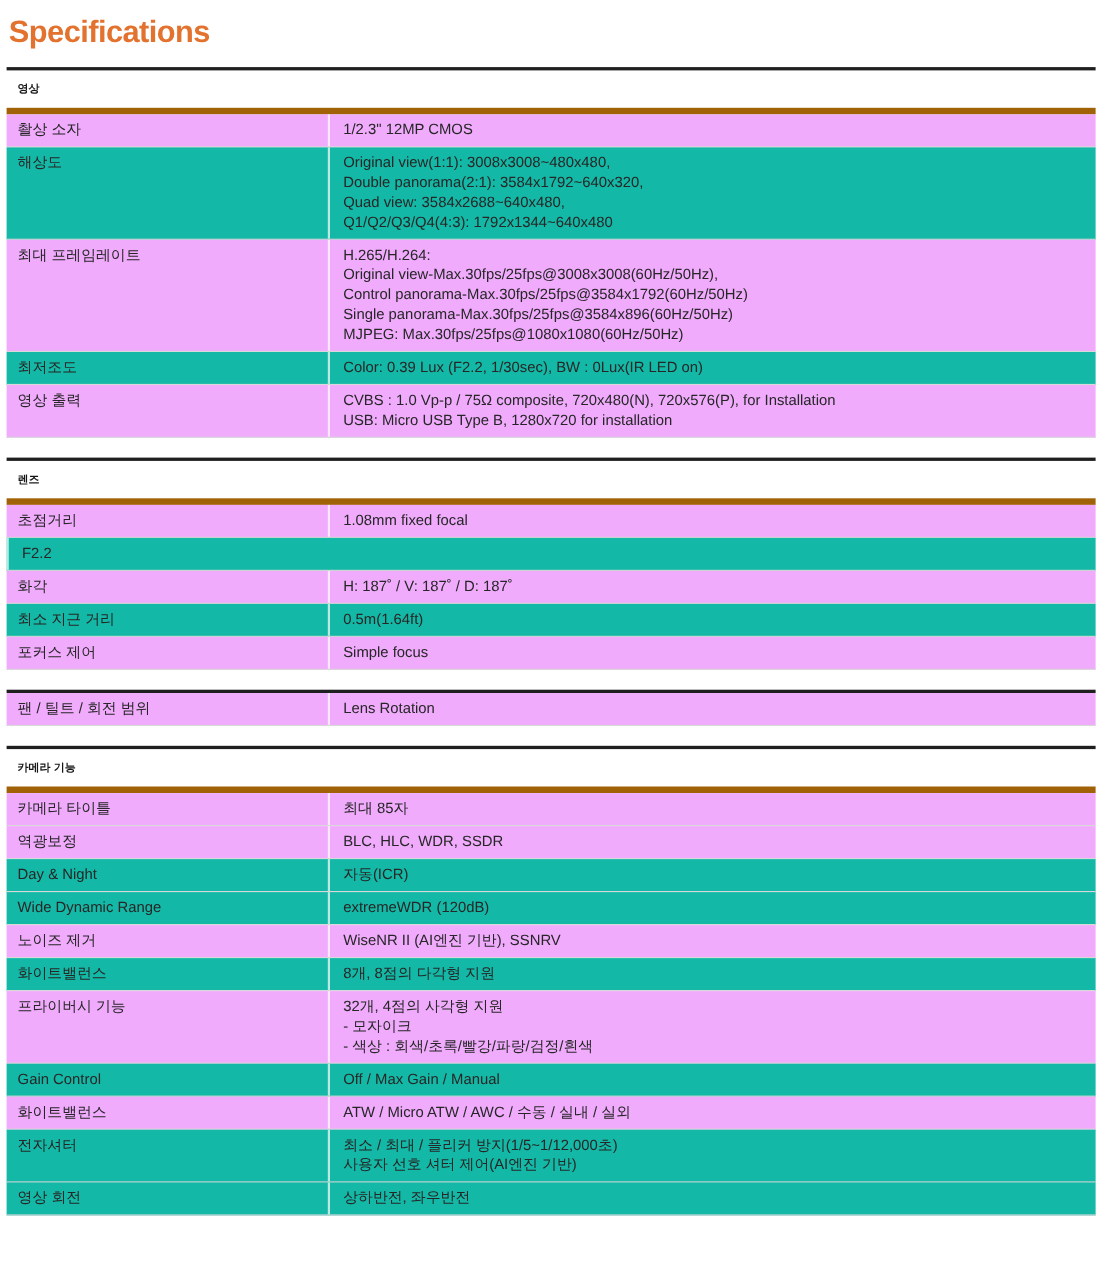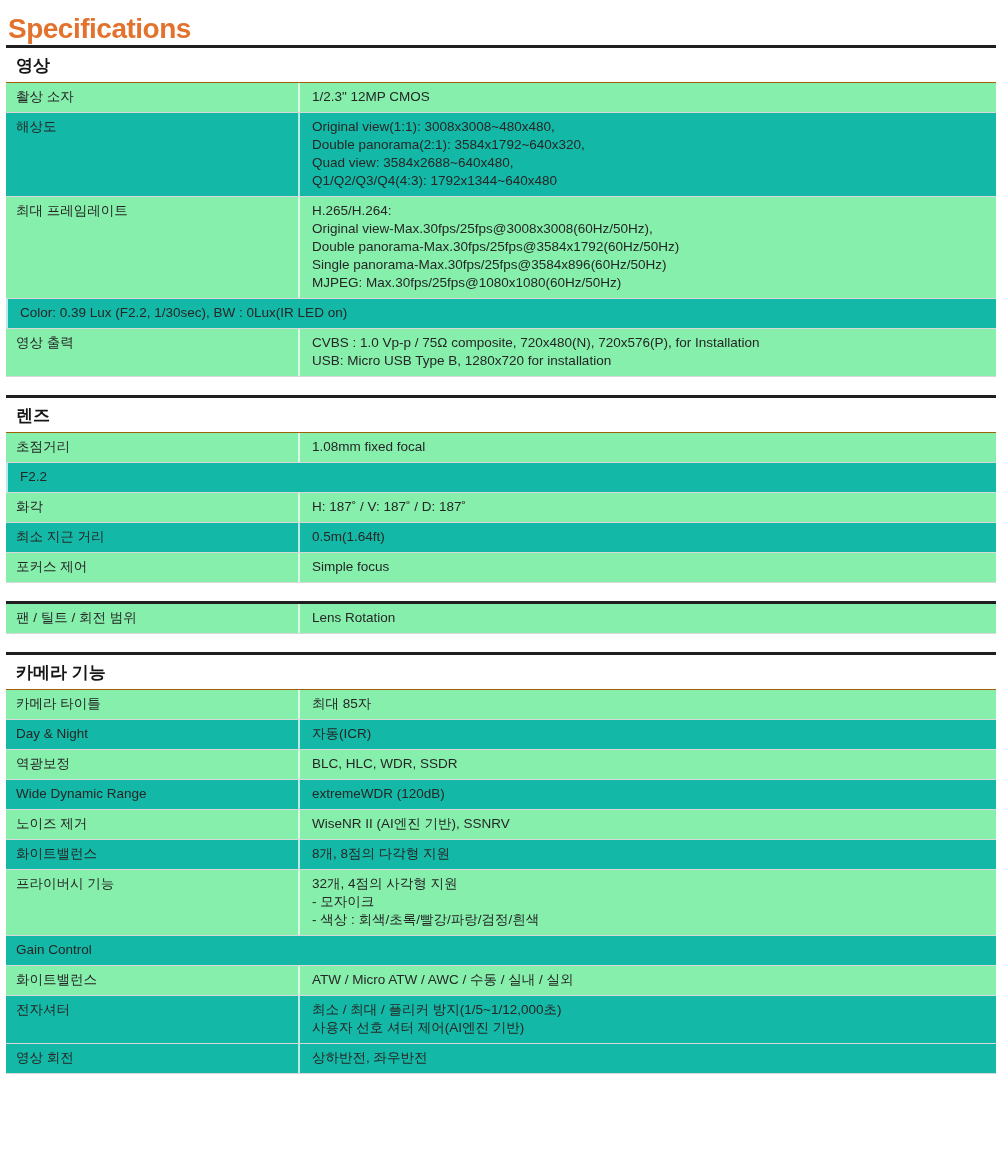--- a/index.html
+++ b/index.html
@@ -16,45 +16,45 @@
     -webkit-font-smoothing: antialiased;
   }
   .page {
     padding: 12px 4px 0 6px;
   }
   .page-title {
     font-size: 28px;
     line-height: 33px;
     font-weight: 700;
     letter-spacing: -0.5px;
-    margin: 0 0 0 2px;
+    margin: 0 0 16px 2px;
   }
   .section {
     margin-bottom: 18px;
   }
   .section-rule {
     height: 3px;
     background: #1f1f1f;
   }
   .section-title {
-    font-size: 17px;
+    font-size: 10px;
     line-height: 18px;
     font-weight: 700;
     color: #161616;
     padding: 9px 0 7px 10px;
-    border-bottom: 1px solid #a16207;
+    border-bottom: 6px solid #a16207;
   }
   .row {
     display: flex;
     align-items: stretch;
     border-bottom: 1px solid #d8d8d8;
     background: #14b8a6;
   }
   .row.alt {
-    background: #86efac;
+    background: #f0abfc;
   }
   .cell-label {
     flex: 0 0 292px;
     width: 292px;
     padding: 5px 8px 6px 10px;
     font-size: 13.5px;
     line-height: 18px;
     color: #262626;
     box-sizing: border-box;
   }
@@ -93,26 +93,27 @@
             <div class="value-line">Double panorama(2:1): 3584x1792~640x320,</div>
             <div class="value-line">Quad view: 3584x2688~640x480,</div>
             <div class="value-line">Q1/Q2/Q3/Q4(4:3): 1792x1344~640x480</div>
           </div>
         </div>
         <div class="row alt">
           <div class="cell-label">최대 프레임레이트</div>
           <div class="cell-value">
             <div class="value-line">H.265/H.264:</div>
             <div class="value-line">Original view-Max.30fps/25fps@3008x3008(60Hz/50Hz),</div>
-            <div class="value-line">Double panorama-Max.30fps/25fps@3584x1792(60Hz/50Hz)</div>
+            <div class="value-line">Control panorama-Max.30fps/25fps@3584x1792(60Hz/50Hz)</div>
             <div class="value-line">Single panorama-Max.30fps/25fps@3584x896(60Hz/50Hz)</div>
             <div class="value-line">MJPEG: Max.30fps/25fps@1080x1080(60Hz/50Hz)</div>
           </div>
         </div>
         <div class="row">
+          <div class="cell-label">최저조도</div>
           <div class="cell-value">
             <div class="value-line">Color: 0.39 Lux (F2.2, 1/30sec), BW : 0Lux(IR LED on)</div>
           </div>
         </div>
         <div class="row alt">
           <div class="cell-label">영상 출력</div>
           <div class="cell-value">
             <div class="value-line">CVBS : 1.0 Vp-p / 75Ω composite, 720x480(N), 720x576(P), for Installation</div>
             <div class="value-line">USB: Micro USB Type B, 1280x720 for installation</div>
           </div>
@@ -162,30 +163,30 @@
       </div>
       <div class="section">
         <div class="section-rule"></div>
         <div class="section-title">카메라 기능</div>
         <div class="row alt">
           <div class="cell-label">카메라 타이틀</div>
           <div class="cell-value">
             <div class="value-line">최대 85자</div>
           </div>
         </div>
+        <div class="row alt">
+          <div class="cell-label">역광보정</div>
+          <div class="cell-value">
+            <div class="value-line">BLC, HLC, WDR, SSDR</div>
+          </div>
+        </div>
         <div class="row">
           <div class="cell-label">Day &amp; Night</div>
           <div class="cell-value">
             <div class="value-line">자동(ICR)</div>
-          </div>
-        </div>
-        <div class="row alt">
-          <div class="cell-label">역광보정</div>
-          <div class="cell-value">
-            <div class="value-line">BLC, HLC, WDR, SSDR</div>
           </div>
         </div>
         <div class="row">
           <div class="cell-label">Wide Dynamic Range</div>
           <div class="cell-value">
             <div class="value-line">extremeWDR (120dB)</div>
           </div>
         </div>
         <div class="row alt">
           <div class="cell-label">노이즈 제거</div>
@@ -202,20 +203,23 @@
         <div class="row alt">
           <div class="cell-label">프라이버시 기능</div>
           <div class="cell-value">
             <div class="value-line">32개, 4점의 사각형 지원</div>
             <div class="value-line">- 모자이크</div>
             <div class="value-line">- 색상 : 회색/초록/빨강/파랑/검정/흰색</div>
           </div>
         </div>
         <div class="row">
           <div class="cell-label">Gain Control</div>
+          <div class="cell-value">
+            <div class="value-line">Off / Max Gain / Manual</div>
+          </div>
         </div>
         <div class="row alt">
           <div class="cell-label">화이트밸런스</div>
           <div class="cell-value">
             <div class="value-line">ATW / Micro ATW / AWC / 수동 / 실내 / 실외</div>
           </div>
         </div>
         <div class="row">
           <div class="cell-label">전자셔터</div>
           <div class="cell-value">

